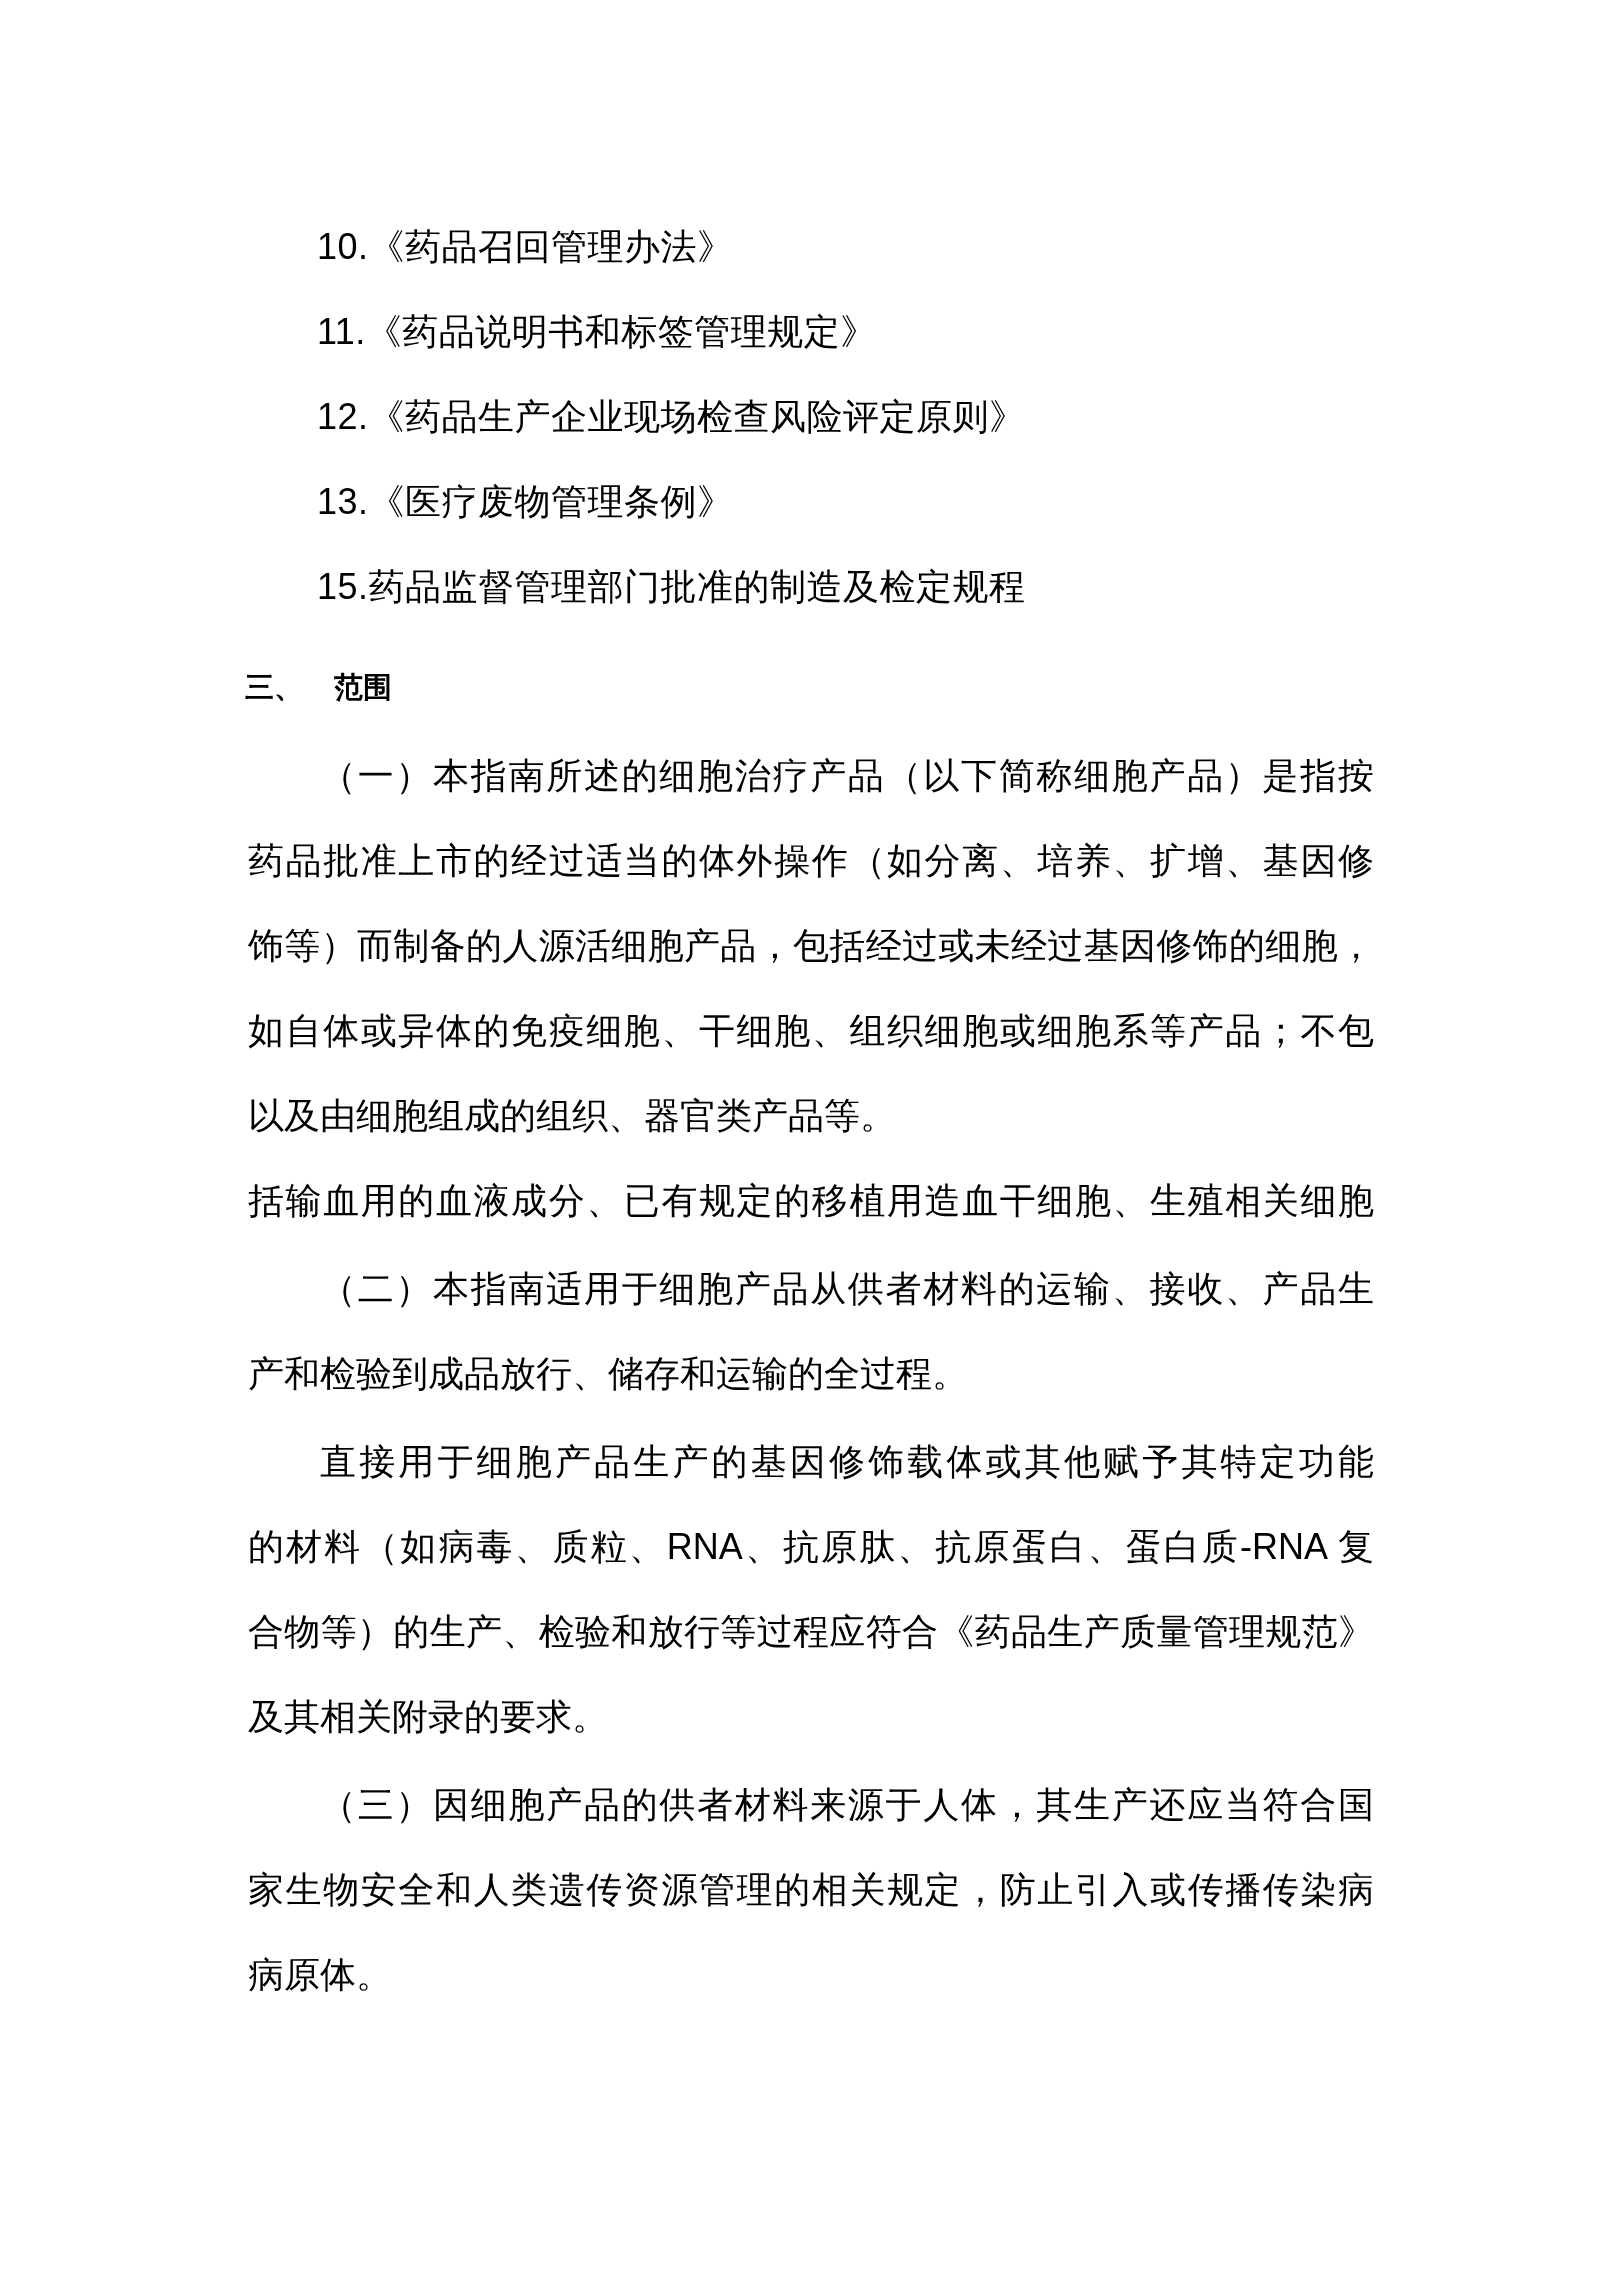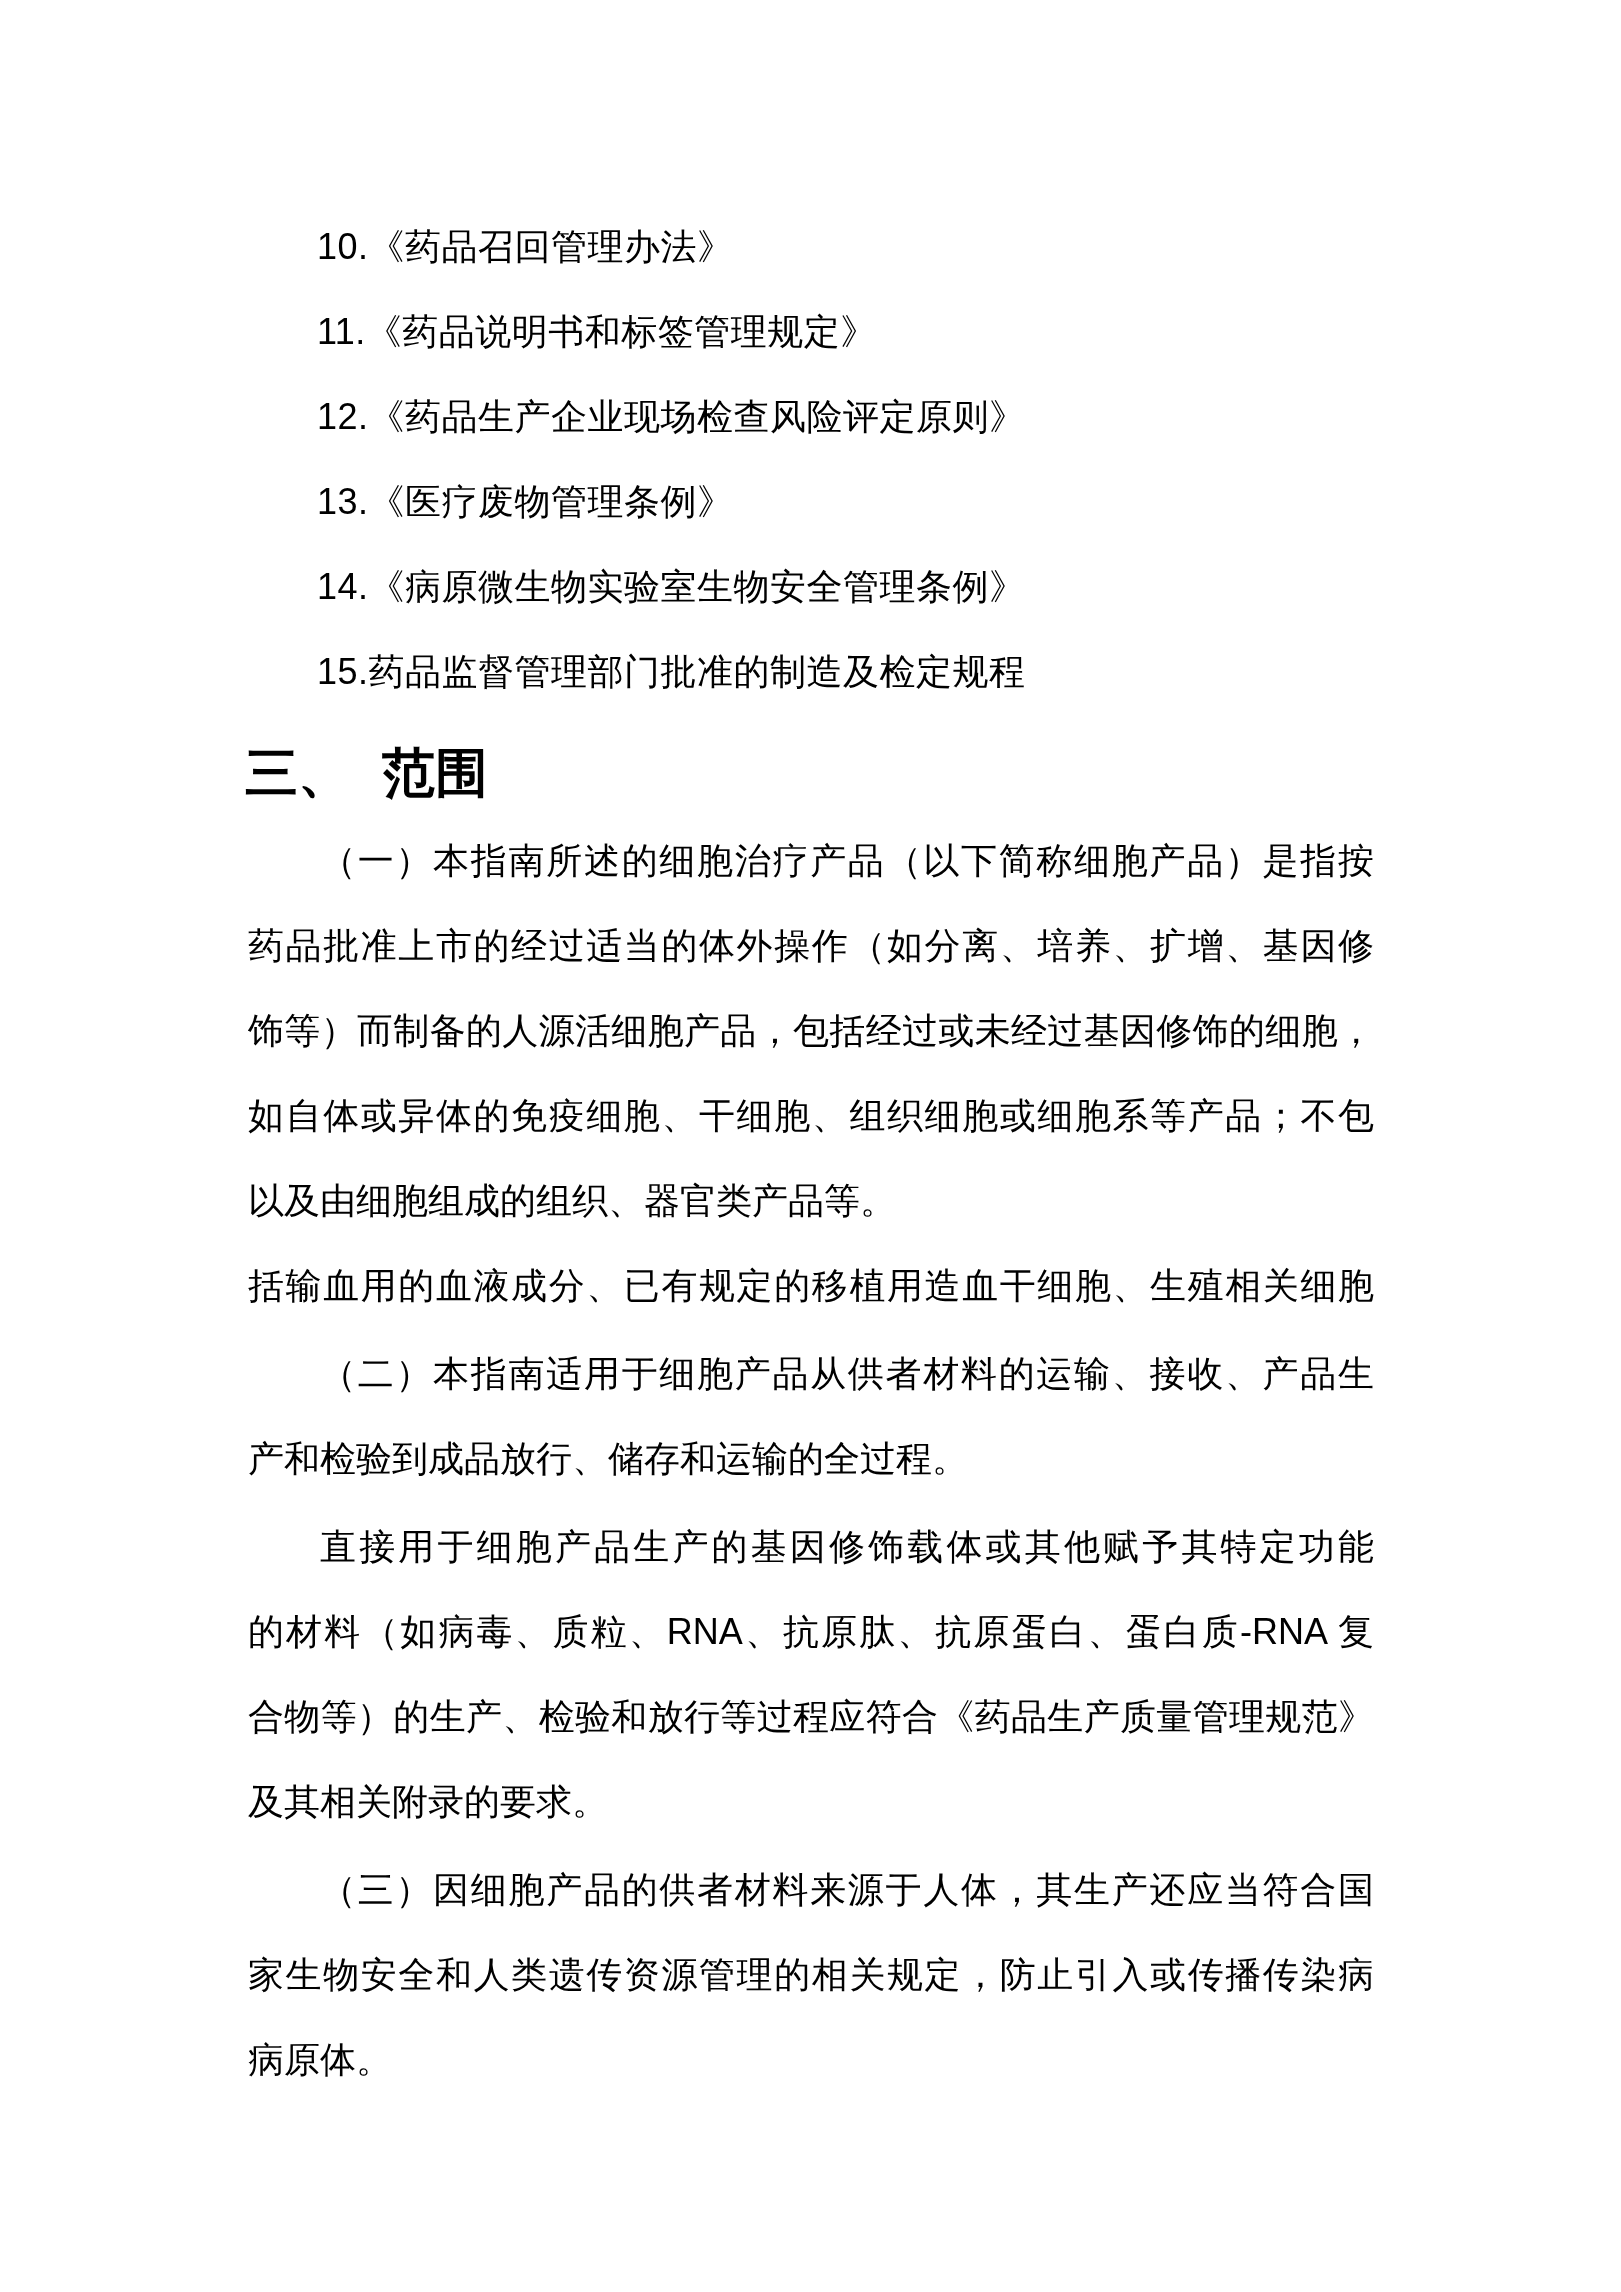--- a/index.html
+++ b/index.html
@@ -33,21 +33,21 @@
   .ref-list .list-item {
     font-size: 36px;
     line-height: 85px;
     padding-left: 2em;
     white-space: nowrap;
     letter-spacing: 0.5px;
   }
   
   .section-heading {
     margin: 15.7px 0 0 0;
-    font-size: 53px;
+    font-size: 29px;
     line-height: 85px;
     font-weight: bold;
   }
   .section-heading .heading-title {
     margin-left: 31px;
   }
   
   .para {
     margin: 3px;
   }
@@ -71,21 +71,20 @@
 <body>
 
 <div class="page">
   <div class="content">
 
     <div class="ref-list">
       <div class="list-item">10.《药品召回管理办法》</div>
       <div class="list-item">11.《药品说明书和标签管理规定》</div>
       <div class="list-item">12.《药品生产企业现场检查风险评定原则》</div>
       <div class="list-item">13.《医疗废物管理条例》</div>
-      <div class="list-item">14.《病原微生物实验室生物安全管理条例》</div>
       <div class="list-item">15.药品监督管理部门批准的制造及检定规程</div>
     </div>
 
     <h2 class="section-heading">
       <span class="heading-numeral">三、</span><span class="heading-title">范围</span>
     </h2>
 
     <div class="para">
       <div class="line first">（一）本指南所述的细胞治疗产品（以下简称细胞产品）是指按</div>
       <div class="line">药品批准上市的经过适当的体外操作（如分离、培养、扩增、基因修</div>

